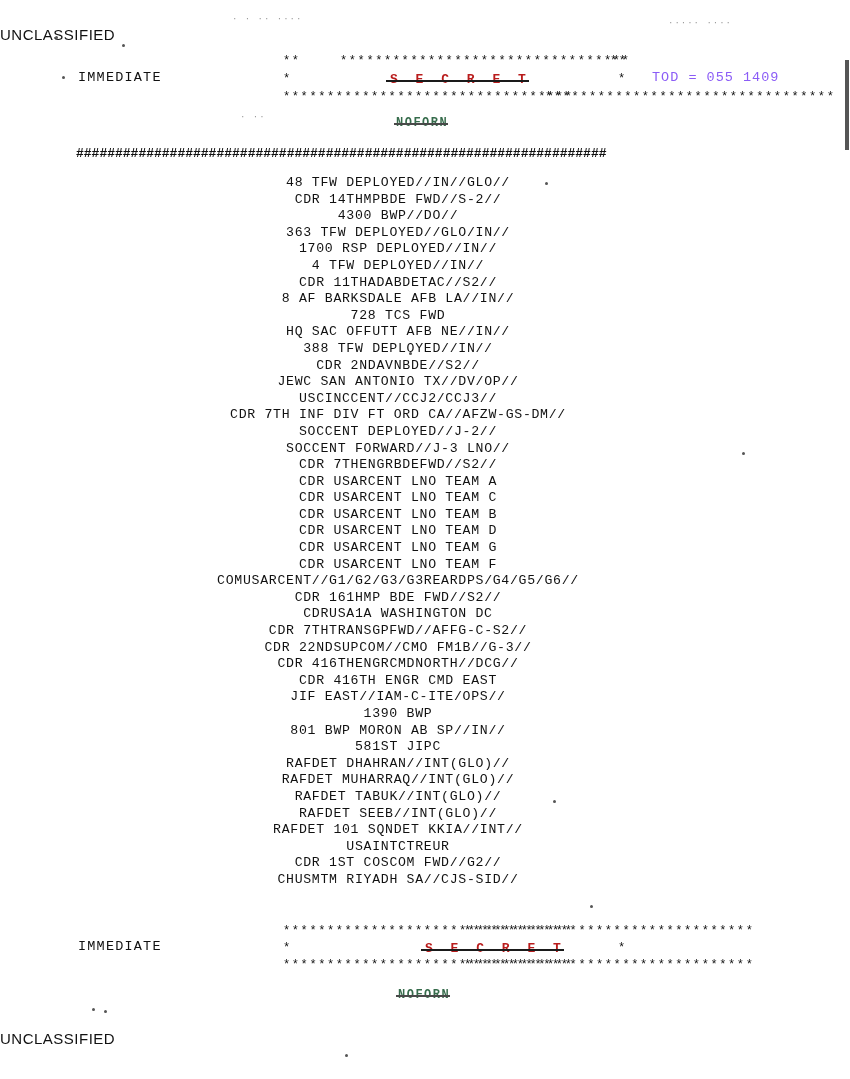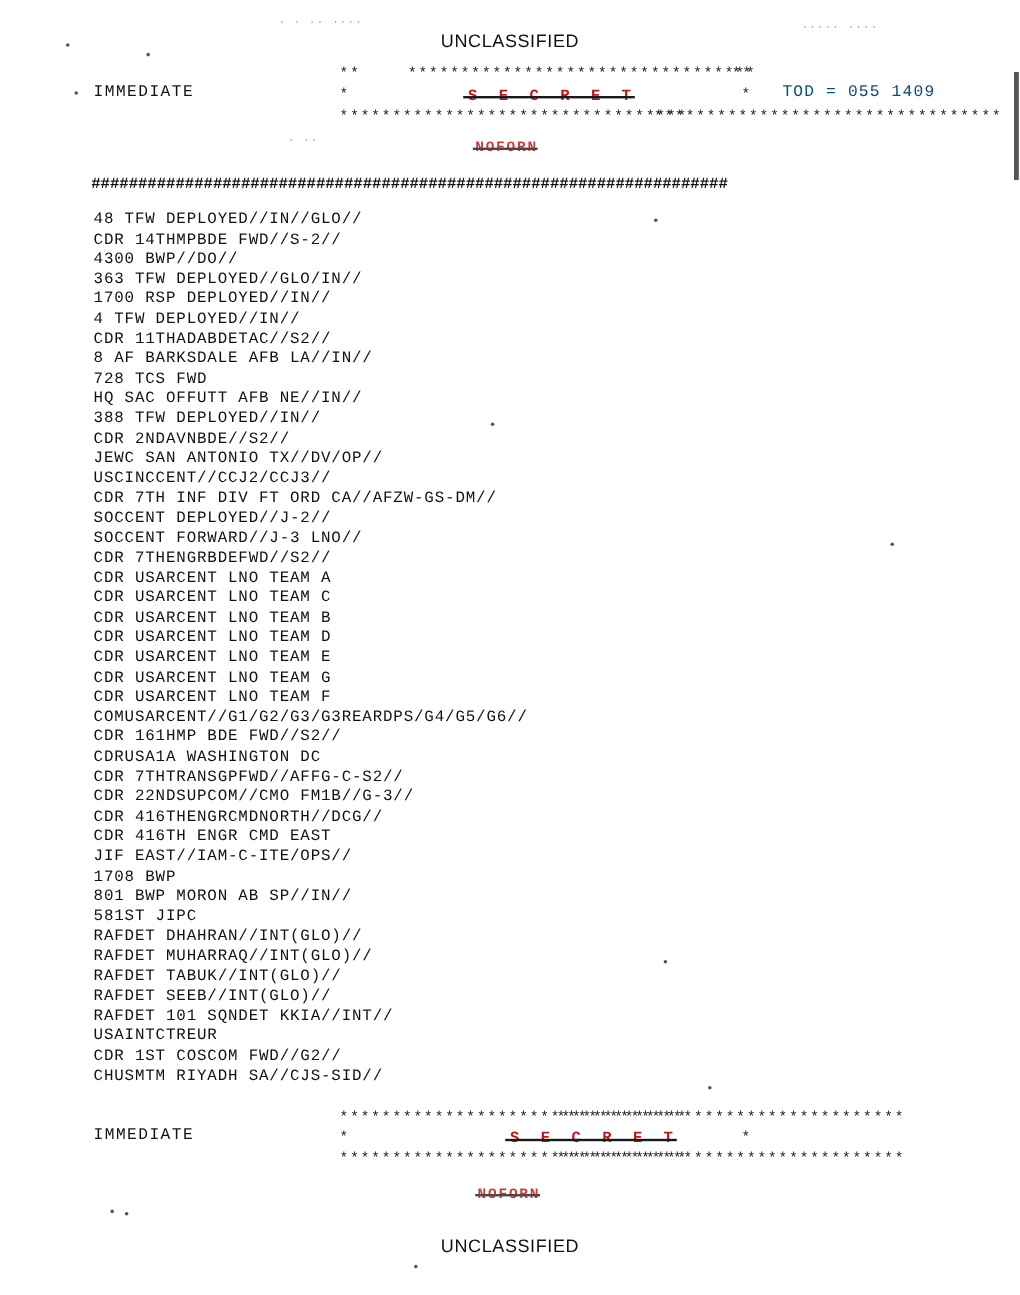--- a/index.html
+++ b/index.html
@@ -14,21 +14,20 @@
     font-family: "Liberation Mono", "DejaVu Sans Mono", monospace;
     color: #0a0a0a;
     overflow: hidden;
   }
 
   
   .banner {
     position: absolute;
     left: 0;
     width: 850px;
-    text-align: center;
     font-family: "Liberation Sans", sans-serif;
     font-size: 15px;
     letter-spacing: 0.5px;
     color: #111;
   }
   #banner-top { top: 26px; }
   #banner-bottom { top: 1030px; }
 
   
   .speck {
@@ -56,21 +55,21 @@
   #precedence-top { left: 78px; top: 70px; }
   #precedence-bottom { left: 78px; top: 939px; }
 
   .tod {
     position: absolute;
     left: 652px;
     top: 70px;
     font-family: "Liberation Mono", "DejaVu Sans Mono", monospace;
     font-size: 13.5px;
     letter-spacing: 1px;
-    color: #0c4a6e;
+    color: #8b5cf6;
     white-space: nowrap;
   }
 
   
   .star-row {
     position: absolute;
     font-family: "Liberation Mono", "DejaVu Sans Mono", monospace;
     font-size: 12px;
     letter-spacing: 1.6px;
     color: #111;
@@ -102,21 +101,21 @@
     top: 50%;
     height: 2px;
     background: #1a1a1a;
   }
   .caveat {
     position: absolute;
     font-family: "Liberation Mono", "DejaVu Sans Mono", monospace;
     font-size: 12px;
     font-weight: bold;
     letter-spacing: 1.5px;
-    color: #b91c1c;
+    color: #14532d;
     white-space: nowrap;
     opacity: 0.85;
   }
   .caveat::after {
     content: "";
     position: absolute;
     left: -2px;
     right: 0px;
     top: 52%;
     height: 2px;
@@ -137,20 +136,21 @@
     white-space: nowrap;
     overflow: hidden;
   }
 
   
   #address-list {
     position: absolute;
     left: 78px;
     top: 175px;
     width: 640px;
+    text-align: center;
   }
   .addr-line {
     font-family: "Liberation Mono", "DejaVu Sans Mono", monospace;
     font-size: 13.2px;
     line-height: 16.6px;
     letter-spacing: 0.7px;
     color: #111;
     white-space: pre;
   }
 </style>
@@ -210,32 +210,31 @@
   <div class="addr-line">JEWC SAN ANTONIO TX//DV/OP//</div>
   <div class="addr-line">USCINCCENT//CCJ2/CCJ3//</div>
   <div class="addr-line">CDR 7TH INF DIV FT ORD CA//AFZW-GS-DM//</div>
   <div class="addr-line">SOCCENT DEPLOYED//J-2//</div>
   <div class="addr-line">SOCCENT FORWARD//J-3 LNO//</div>
   <div class="addr-line">CDR 7THENGRBDEFWD//S2//</div>
   <div class="addr-line">CDR USARCENT LNO TEAM A</div>
   <div class="addr-line">CDR USARCENT LNO TEAM C</div>
   <div class="addr-line">CDR USARCENT LNO TEAM B</div>
   <div class="addr-line">CDR USARCENT LNO TEAM D</div>
-  <div class="addr-line">CDR USARCENT LNO TEAM E</div>
   <div class="addr-line">CDR USARCENT LNO TEAM G</div>
   <div class="addr-line">CDR USARCENT LNO TEAM F</div>
   <div class="addr-line">COMUSARCENT//G1/G2/G3/G3REARDPS/G4/G5/G6//</div>
   <div class="addr-line">CDR 161HMP BDE FWD//S2//</div>
   <div class="addr-line">CDRUSA1A WASHINGTON DC</div>
   <div class="addr-line">CDR 7THTRANSGPFWD//AFFG-C-S2//</div>
   <div class="addr-line">CDR 22NDSUPCOM//CMO FM1B//G-3//</div>
   <div class="addr-line">CDR 416THENGRCMDNORTH//DCG//</div>
   <div class="addr-line">CDR 416TH ENGR CMD EAST</div>
   <div class="addr-line">JIF EAST//IAM-C-ITE/OPS//</div>
-  <div class="addr-line">1708 BWP</div>
+  <div class="addr-line">1390 BWP</div>
   <div class="addr-line">801 BWP MORON AB SP//IN//</div>
   <div class="addr-line">581ST JIPC</div>
   <div class="addr-line">RAFDET DHAHRAN//INT(GLO)//</div>
   <div class="addr-line">RAFDET MUHARRAQ//INT(GLO)//</div>
   <div class="addr-line">RAFDET TABUK//INT(GLO)//</div>
   <div class="addr-line">RAFDET SEEB//INT(GLO)//</div>
   <div class="addr-line">RAFDET 101 SQNDET KKIA//INT//</div>
   <div class="addr-line">USAINTCTREUR</div>
   <div class="addr-line">CDR 1ST COSCOM FWD//G2//</div>
   <div class="addr-line">CHUSMTM RIYADH SA//CJS-SID//</div>

